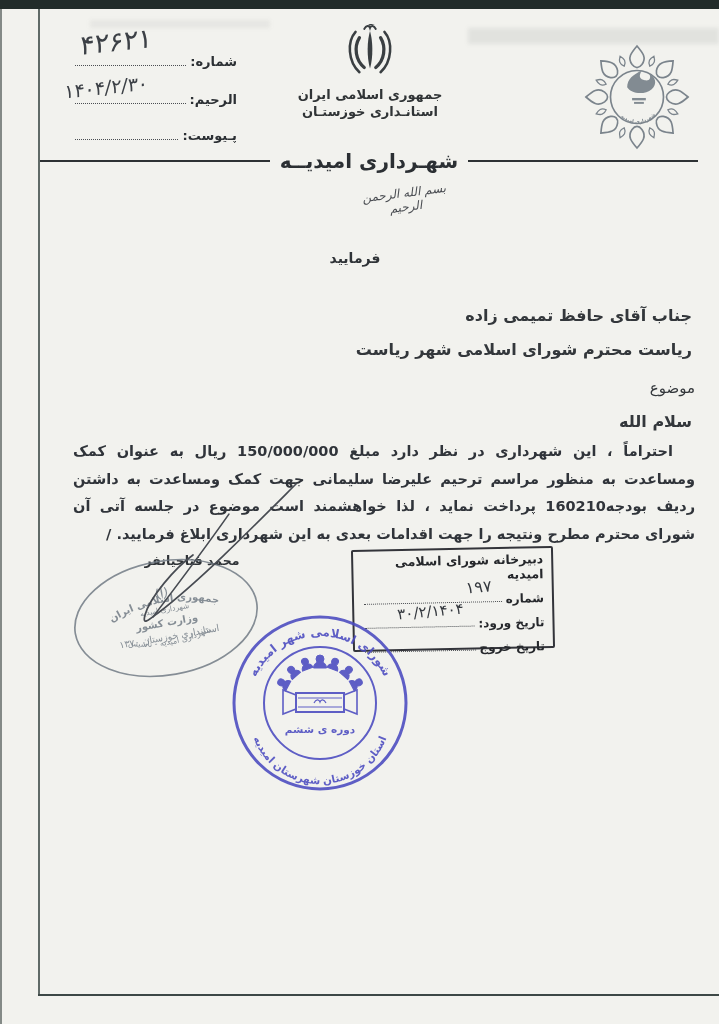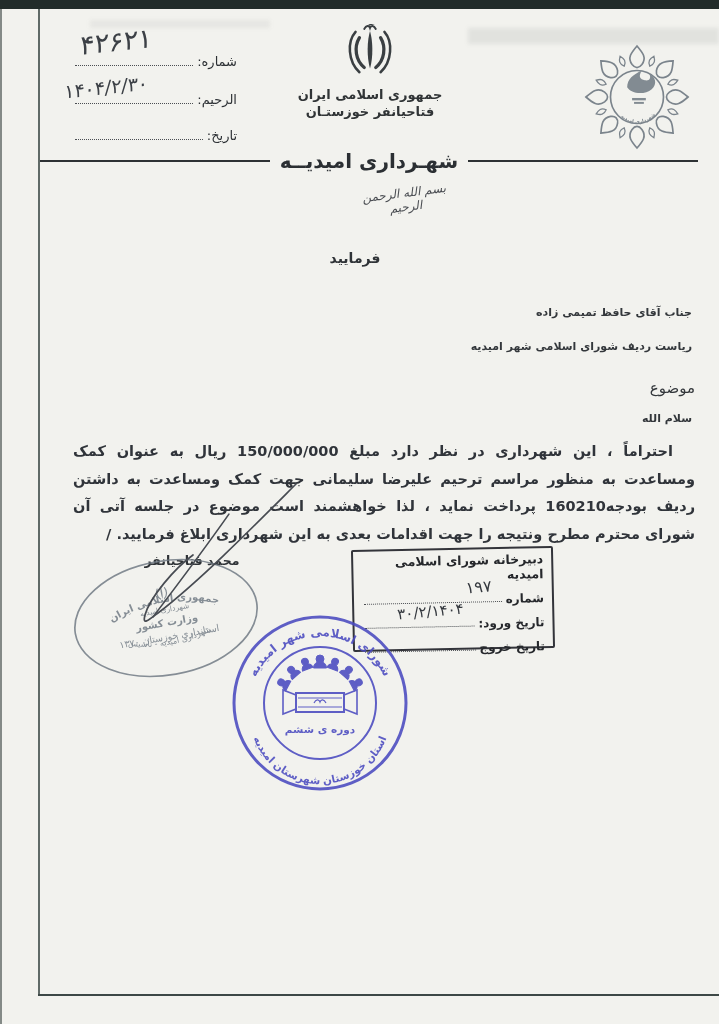--- a/index.html
+++ b/index.html
@@ -7,36 +7,36 @@
         font-family:"DejaVu Sans","Liberation Sans",sans-serif;color:#2f3337;}
   .abs{position:absolute;}
   
   .edge-top{left:0;top:0;width:719px;height:9px;background:#222c2a;}
   .edge-left{left:0;top:9px;width:2px;height:1015px;background:rgba(42,53,51,.55);}
   .fold-left{left:38px;top:9px;width:2px;height:987px;background:#47524f;opacity:.85;}
   .edge-bottom{left:38px;top:994px;width:681px;height:2px;background:#3d4846;}
   .smudge{left:468px;top:28px;width:251px;height:16px;background:rgba(80,85,85,.10);filter:blur(2px);}
   .smudge2{left:90px;top:20px;width:180px;height:8px;background:rgba(80,85,85,.07);filter:blur(2px);}
   
-  .lh-row{display:flex;direction:rtl;align-items:flex-end;width:162px;font-size:13px;font-weight:400;color:#2c3034;}
+  .lh-row{display:flex;direction:rtl;align-items:flex-end;width:162px;font-size:13px;font-weight:700;color:#2c3034;}
   .lh-row .dots{flex:1;border-bottom:1.6px dotted #4b4e52;margin:0 4px 3px 0;height:10px;}
   .hand{font-weight:400;color:#3c4046;white-space:nowrap;}
   .hand-num{left:80px;top:26px;font-size:27px;letter-spacing:5px;transform:rotate(-6deg) skewX(-8deg);}
   .hand-date{left:64px;top:76px;font-size:19px;letter-spacing:2px;transform:rotate(-6deg) skewX(-6deg);}
   
   .org{left:263px;top:24px;width:214px;text-align:center;}
   .org .l{font-size:13px;font-weight:700;color:#303436;letter-spacing:.4px;line-height:17px;}
   
   .hdr{left:40px;top:149px;width:658px;display:flex;align-items:center;gap:10px;direction:rtl;}
   .hdr .bar{flex:1;height:2.4px;background:#2e3234;}
   .hdr .ttl{font-size:20px;font-weight:700;color:#2b2f33;letter-spacing:1px;white-space:nowrap;}
   .bismillah{left:345px;top:186px;width:120px;text-align:center;font-size:12px;font-style:italic;
              color:#4a4d52;transform:rotate(-7deg);}
   .doctype{left:280px;top:250px;width:150px;text-align:center;font-size:14px;font-weight:600;color:#2f3337;}
-  .rtl-line{direction:rtl;text-align:right;font-size:11px;font-weight:600;color:#33373b;}
+  .rtl-line{direction:rtl;text-align:right;font-size:16px;font-weight:600;color:#33373b;}
   .recip1{left:300px;top:306px;width:392px;}
   .recip2{left:300px;top:340px;width:392px;}
   .subj-label{left:641px;top:379px;width:54px;font-size:15px;font-weight:400;direction:rtl;}
   .subj-box{left:127px;top:374px;width:506px;height:31px;border:1.3px solid #55585c;border-radius:15px;
             direction:rtl;text-align:center;font-size:12px;font-weight:500;color:#3a3e44;line-height:30px;}
   .salute{left:500px;top:412px;width:192px;}
   .bodypar{left:73px;top:438px;width:622px;direction:rtl;text-align:justify;font-size:14.5px;
            font-weight:600;color:#30343a;line-height:27.5px;text-indent:22px;}
   .signer{left:134px;top:553px;width:116px;text-align:center;font-size:12.5px;font-weight:600;color:#2e3236;}
   .ovalstamp{left:68px;top:556px;transform:rotate(-10deg);opacity:.82;}
@@ -69,38 +69,38 @@
   </div>
   <div class="abs hand hand-num">۴۲۶۲۱</div>
 
   <div class="abs lh-row" style="left:75px;top:92px;">
     <span>الرحیم:</span>
     <span class="dots"></span>
   </div>
   <div class="abs hand hand-date">۱۴۰۴/۲/۳۰</div>
 
   <div class="abs lh-row" style="left:75px;top:128px;">
-    <span>تاریخ:</span>
+    <span>پـیوست:</span>
     <span class="dots"></span>
   </div>
 
   <div class="abs org">
     <svg width="50" height="58" viewBox="0 0 52 60">
       <g stroke="#3a3f42" fill="none" stroke-linecap="round">
         <path d="M26 7 C29 17 29.5 34 26 46 C22.5 34 23 17 26 7 Z" fill="#3a3f42" stroke="none"></path>
         <path d="M20 45 C11 38 9 24 15 14" stroke-width="3.4"></path>
         <path d="M15 50 C3 39 2 18 11 8" stroke-width="2.6"></path>
         <path d="M32 45 C41 38 43 24 37 14" stroke-width="3.4"></path>
         <path d="M37 50 C49 39 50 18 41 8" stroke-width="2.6"></path>
         <path d="M20 5 C22 1 25 1 26 4 C27 1 30 1 32 5" stroke-width="2"></path>
         <path d="M25 1 L31 -1" stroke-width="1.6"></path>
       </g>
     </svg>
     <div class="l">جمهوری اسلامی ایران</div>
-    <div class="l">فتاحیانفر خوزستـان</div>
+    <div class="l">استانـداری خوزستـان</div>
   </div>
 
   <svg class="abs" style="left:583px;top:43px;" width="108" height="108" viewBox="0 0 110 110">
     <g stroke="#7b848c" fill="none" stroke-width="1.7">
       <circle cx="55" cy="55" r="27"></circle>
       <g>
         <g transform="translate(55 55)">
           <path transform="rotate(0)" d="M0,-52 C6,-45 10,-40 5,-33 C2,-29 -2,-29 -5,-33 C-10,-40 -6,-45 0,-52 Z"></path>
           <path transform="rotate(45)" d="M0,-52 C6,-45 10,-40 5,-33 C2,-29 -2,-29 -5,-33 C-10,-40 -6,-45 0,-52 Z"></path>
           <path transform="rotate(90)" d="M0,-52 C6,-45 10,-40 5,-33 C2,-29 -2,-29 -5,-33 C-10,-40 -6,-45 0,-52 Z"></path>
@@ -137,21 +137,21 @@
     <span class="bar"></span>
     <span class="ttl">شهـرداری امیدیــه</span>
     <span class="bar"></span>
   </div>
 
   <div class="abs bismillah">بسم الله الرحمن الرحیم</div>
 
   <div class="abs doctype">فرمایید</div>
 
   <div class="abs rtl-line recip1">جناب آقای حافظ تمیمی زاده</div>
-  <div class="abs rtl-line recip2">ریاست ردیف شورای اسلامی شهر امیدیه</div>
+  <div class="abs rtl-line recip2">ریاست محترم شورای اسلامی شهر ریاست</div>
 
   <div class="abs subj-label rtl-line">موضوع</div>
 
   <div class="abs rtl-line salute">سلام الله</div>
 
   <div class="abs bodypar">احتراماً ، این شهرداری در نظر دارد مبلغ 150/000/000 ریال به عنوان کمک ومساعدت به منظور مراسم ترحیم علیرضا سلیمانی جهت کمک ومساعدت به داشتن ردیف بودجه160210 پرداخت نماید ، لذا خواهشمند است موضوع در جلسه آتی آن شورای محترم مطرح ونتیجه را جهت اقدامات بعدی به این شهرداری ابلاغ فرمایید. /</div>
 
   <div class="abs signer">محمد فتاحیانفر</div>
 
   <svg class="abs ovalstamp" width="196" height="124" viewBox="0 0 196 124">

